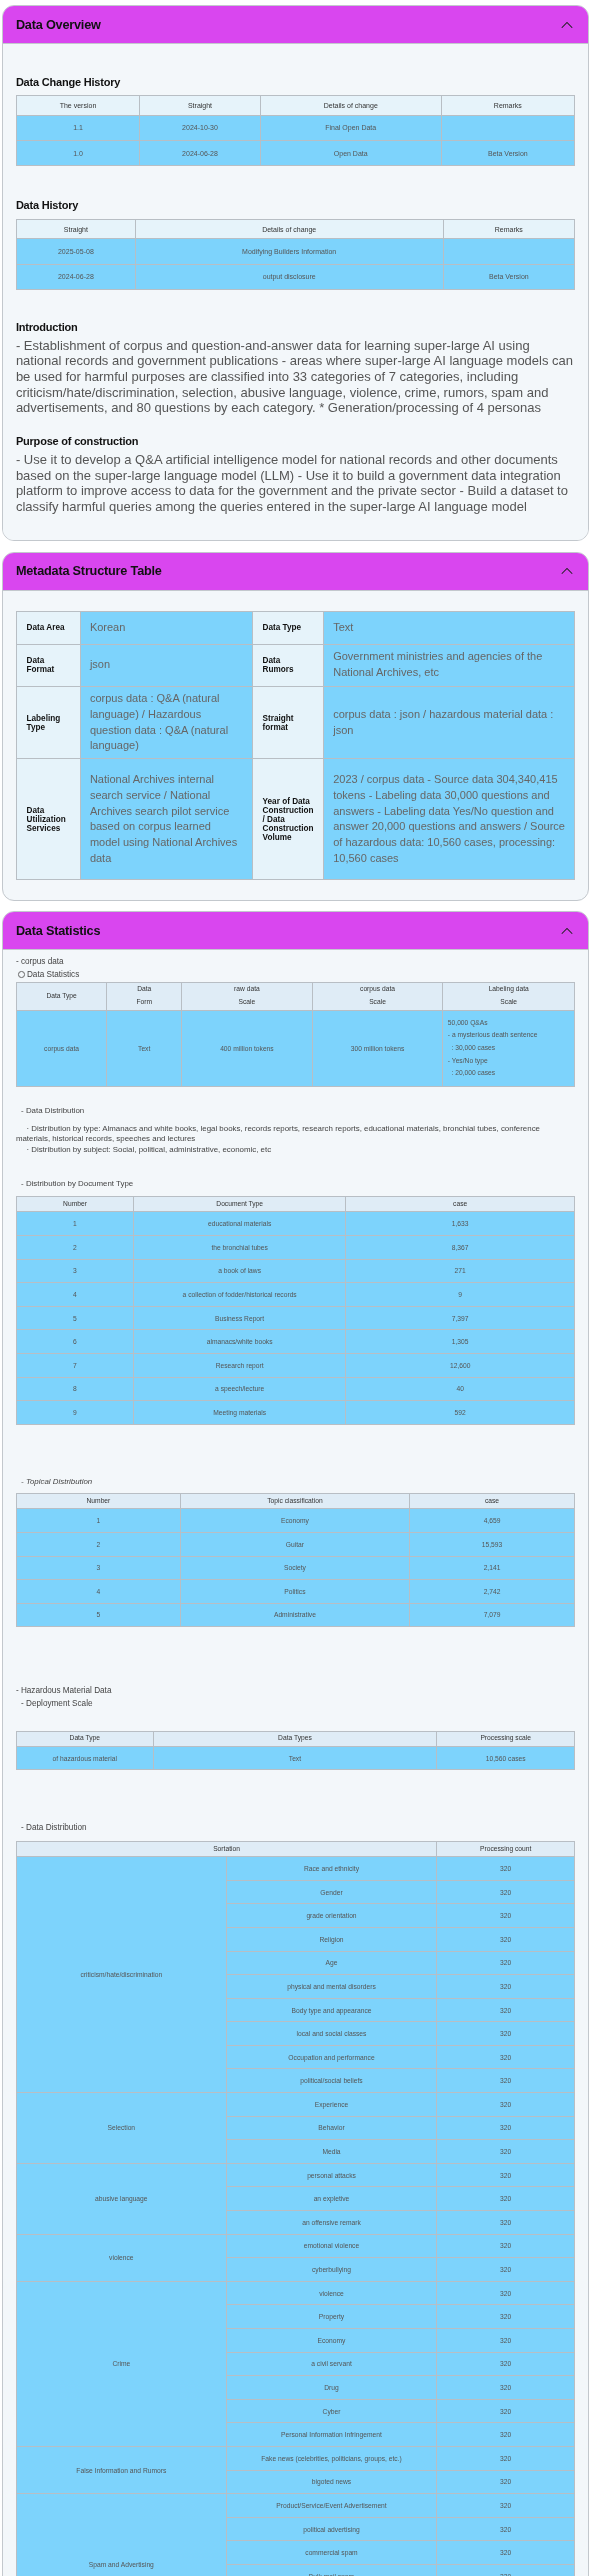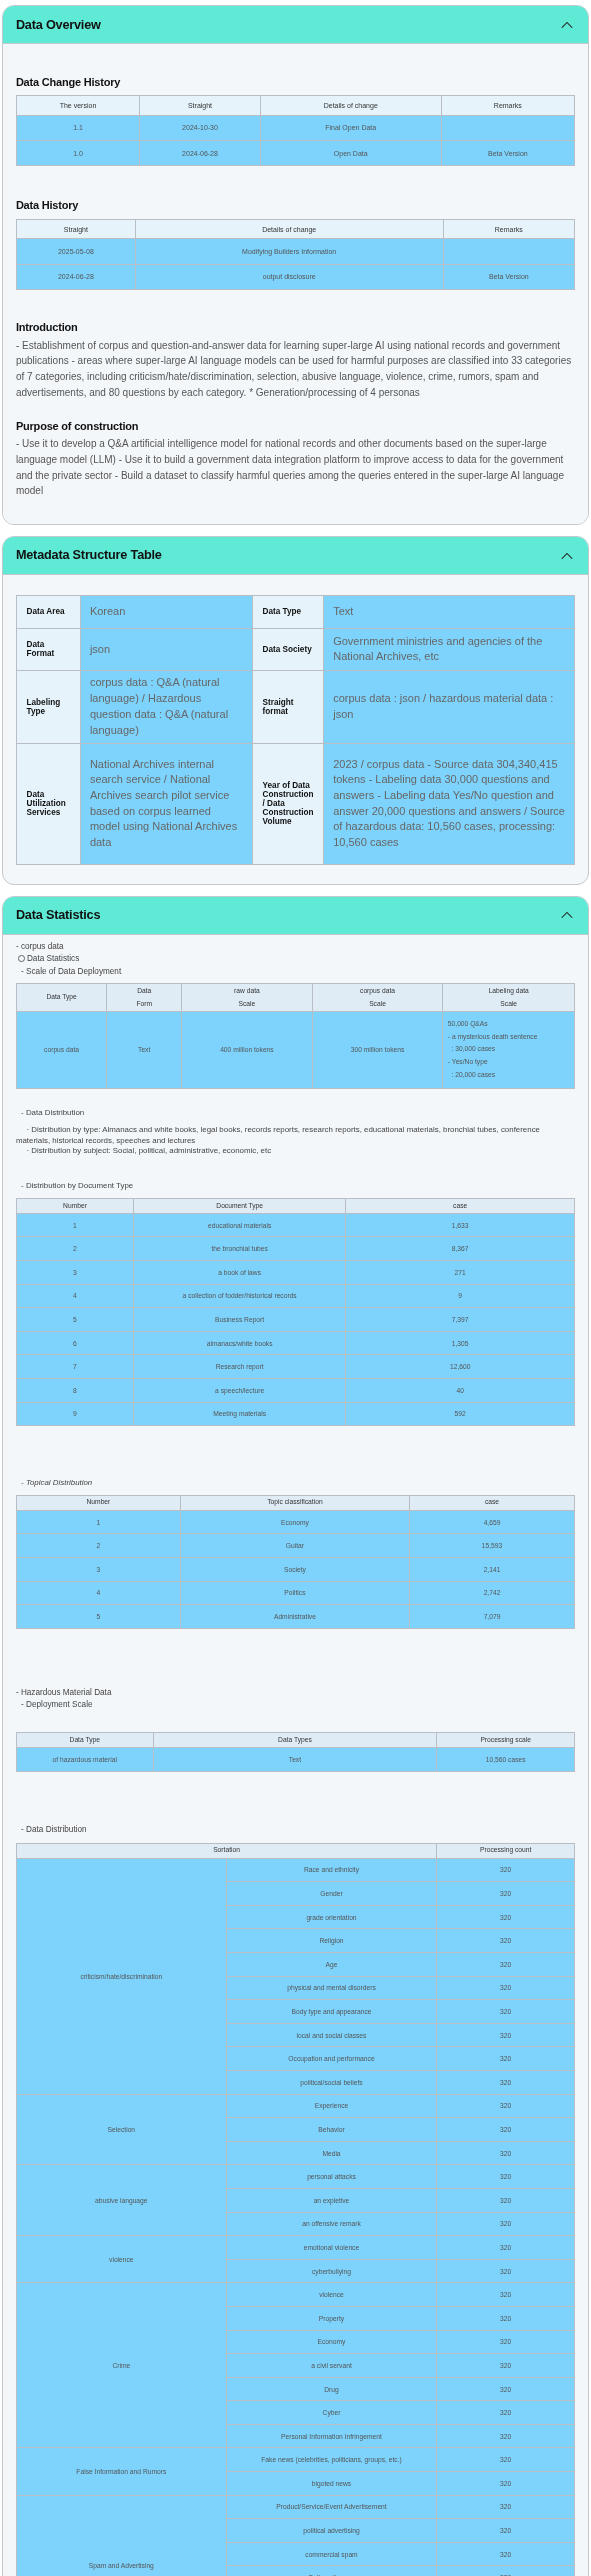--- a/index.html
+++ b/index.html
@@ -1,24 +1,24 @@
 <!DOCTYPE html>
 <html style="font-size:12px"><head>
 <meta charset="utf-8">
 <style>
   * { box-sizing: border-box; margin: 0; padding: 0; }
   html, body { width: 591px; background: #ffffff; }
   body { font-family: "Liberation Sans", "DejaVu Sans", sans-serif; color: #222; padding: 5.2px 2.2px 0 2.2px; }
   .panel { border: 0.7px solid #c3c8cd; border-radius: 12px; margin: 0 0 10.5px 0; overflow: hidden; background: #f3f7fa; }
-  .panel-head { background: #5eead4; height: 38px; display: flex; align-items: center; justify-content: space-between; padding: 0 12.7px 0 12.7px; border-bottom: 0.7px solid #c3c8cd; }
+  .panel-head { background: #d946ef; height: 38px; display: flex; align-items: center; justify-content: space-between; padding: 0 12.7px 0 12.7px; border-bottom: 0.7px solid #c3c8cd; }
   .panel-title { font-size: 12.7px; font-weight: bold; color: #111; letter-spacing: -0.2px; }
   .chev { width: 16.5px; height: 16.5px; display: flex; align-items: center; justify-content: center; cursor: pointer; }
   .panel-body { padding: 16.5px 12.7px 19.4px 12.7px; }
   h3.sub { font-size: 11px; font-weight: bold; color: #111; margin: 3px 0 7.5px 0; letter-spacing: -0.2px; }
-  .para { font-size: 10px; line-height: 15.7px; color: #555; margin-bottom: 19.4px; }
+  .para { font-size: 13px; line-height: 15.7px; color: #555; margin-bottom: 19.4px; }
   table { border-collapse: collapse; width: 100%; background: #7dd3fc; }
   th, td { border: 0.7px solid #b8bec4; font-size: 7px; color: #555; text-align: center; font-weight: normal; }
   th { background: #e6f3fa; color: #333; }
   .t1 th { height: 19.4px; } .t1 td { height: 25.4px; }
   .gap { height: 22.4px; }
   .meta th { background: #e6f3fa; color: #111; font-weight: bold; text-align: left; padding: 0 9.7px; font-size: 8.2px; width: 64px; }
   .meta td { text-align: left; padding: 4.5px 9px; font-size: 11px; line-height: 15.7px; color: #666; }
   .small-text { font-size: 8.2px; color: #444; line-height: 12.7px; }
   .stat th { background: #dfecf6; font-size: 6.7px; line-height: 12.7px; padding: 0.7px 2.2px; }
   .stat td { font-size: 6.7px; padding: 0 2.2px; }
@@ -114,21 +114,21 @@
       <tbody id="meta-body">
           <tr style="height: 33px;">
             <th>Data Area</th>
             <td style="width: 172px;">Korean</td>
             <th>Data Type</th>
             <td>Text</td>
           </tr>
           <tr style="height: 42px;">
             <th>Data Format</th>
             <td style="width: 172px;">json</td>
-            <th>Data Society</th>
+            <th>Data Rumors</th>
             <td>Government ministries and agencies of the National Archives, etc</td>
           </tr>
           <tr style="height: 58px;">
             <th>Labeling Type</th>
             <td style="width: 172px;">corpus data : Q&amp;A (natural language) / Hazardous question data : Q&amp;A (natural language)</td>
             <th>Straight format</th>
             <td>corpus data : json / hazardous material data : json</td>
           </tr>
           <tr style="height: 121px;">
             <th>Data Utilization Services</th>
@@ -146,21 +146,20 @@
     <span class="panel-title">Data Statistics</span>
     <span class="chev">
         <svg width="12" height="7.5" viewBox="0 0 16 10">
           <polyline points="1,9 8,2 15,9" fill="none" stroke="#222" stroke-width="1.4"></polyline>
         </svg>
       </span>
   </div>
   <div class="panel-body" style="padding-top:6px;">
     <div class="small-text">- corpus data</div>
     <div class="small-text" style="padding-left:2.2px;"><span class="circle"></span><span>Data Statistics</span></div>
-    <div class="small-text" style="padding-left:5.2px;margin-bottom:4.5px;">- Scale of Data Deployment</div>
 
     <table class="stat">
       <thead>
           <tr id="sc-head">
             <th style="width: 16.2%;">Data Type</th>
             <th style="width: 13.4%;">Data<br>Form</th>
             <th style="width: 23.4%;">raw data<br>Scale</th>
             <th style="width: 23.4%;">corpus data<br>Scale</th>
             <th style="width: 23.6%;">Labeling data<br>Scale</th>
           </tr>

